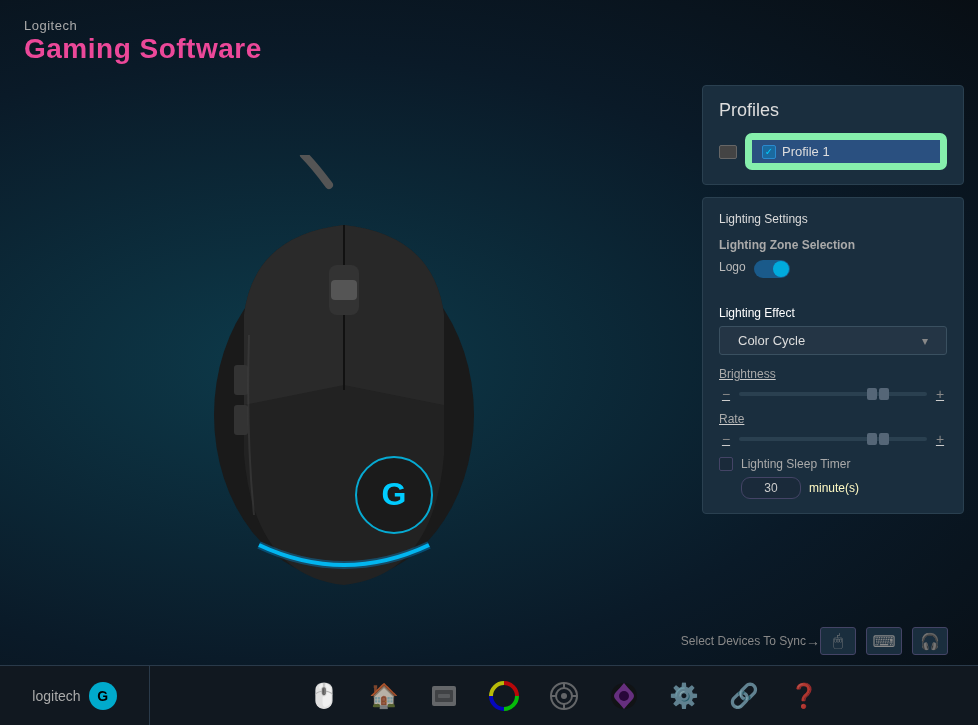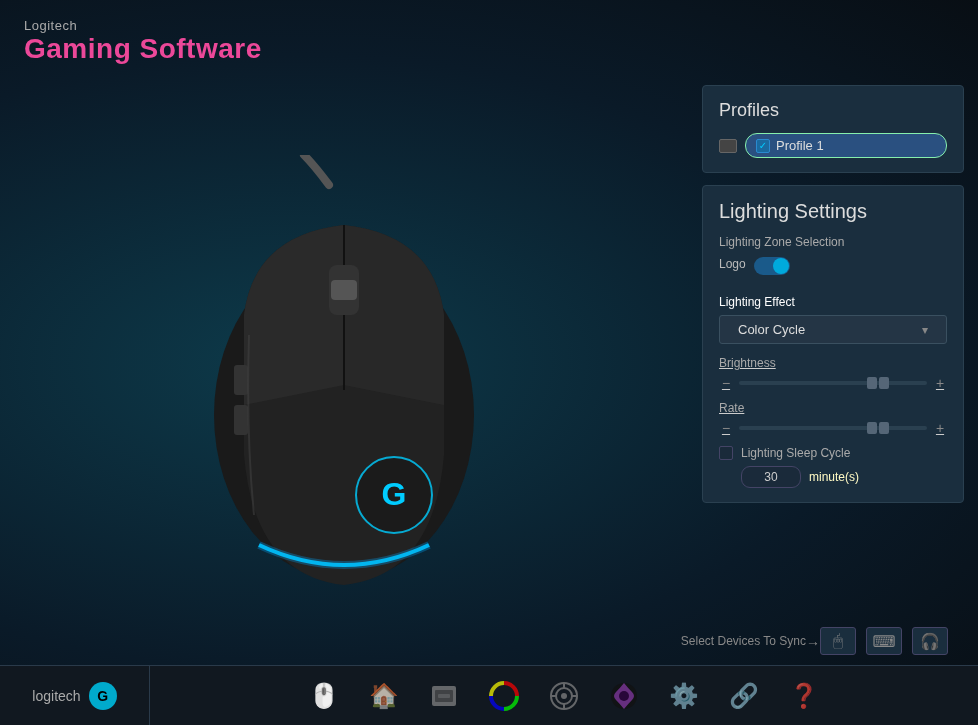--- a/index.html
+++ b/index.html
@@ -78,22 +78,22 @@
       background: #444;
       border: 1px solid #666;
       border-radius: 2px;
       flex-shrink: 0;
     }
     .profile-checkbox-label {
       display: flex;
       align-items: center;
       gap: 6px;
       background: #2a5080;
-      border: 1px solid #86efac;
-      border-radius: 12px;
+      border: 7px solid #86efac;
+      border-radius: 7px;
       padding: 4px 10px;
       flex: 1;
       cursor: pointer;
     }
     .profile-checkbox {
       width: 14px;
       height: 14px;
       background: #1a6aa0;
       border: 1px solid #2a8ad0;
       border-radius: 2px;
@@ -113,42 +113,43 @@
     }
 
     
     .lighting-panel {
       background: #1a2e3e;
       border: 1px solid #2a4050;
       border-radius: 4px;
       padding: 14px 16px;
     }
     .lighting-title {
-      font-size: 20px;
+      font-size: 12px;
       color: #ddd;
       margin-bottom: 12px;
       font-weight: normal;
     }
     .section-label {
       font-size: 12px;
       color: #aaa;
       margin-bottom: 8px;
+      font-weight: bold;
     }
     .zone-label {
       font-size: 12px;
       color: #bbb;
       margin-bottom: 4px;
     }
 
     
     .toggle-row {
       display: flex;
       align-items: flex-end;
       gap: 8px;
-      margin-bottom: 20px;
+      margin-bottom: 28px;
     }
     .toggle-switch {
       width: 36px;
       height: 18px;
       background: #1a5a8a;
       border-radius: 9px;
       position: relative;
       cursor: pointer;
     }
     .toggle-knob {
@@ -488,21 +489,21 @@
               <div class="slider-thumb"></div>
               <div class="slider-thumb"></div>
             </div>
           </div>
           <div class="slider-plus">+</div>
         </div>
       </div>
 
       <div class="sleep-timer-row">
         <div class="sleep-checkbox"></div>
-        <span class="sleep-label">Lighting Sleep Cycle</span>
+        <span class="sleep-label">Lighting Sleep Timer</span>
       </div>
       <div class="sleep-input-row">
         <input class="sleep-input" type="text" value="30" style="">
         <span class="sleep-unit">minute(s)</span>
       </div>
 
     </div>
   </div>
 </div>
 

